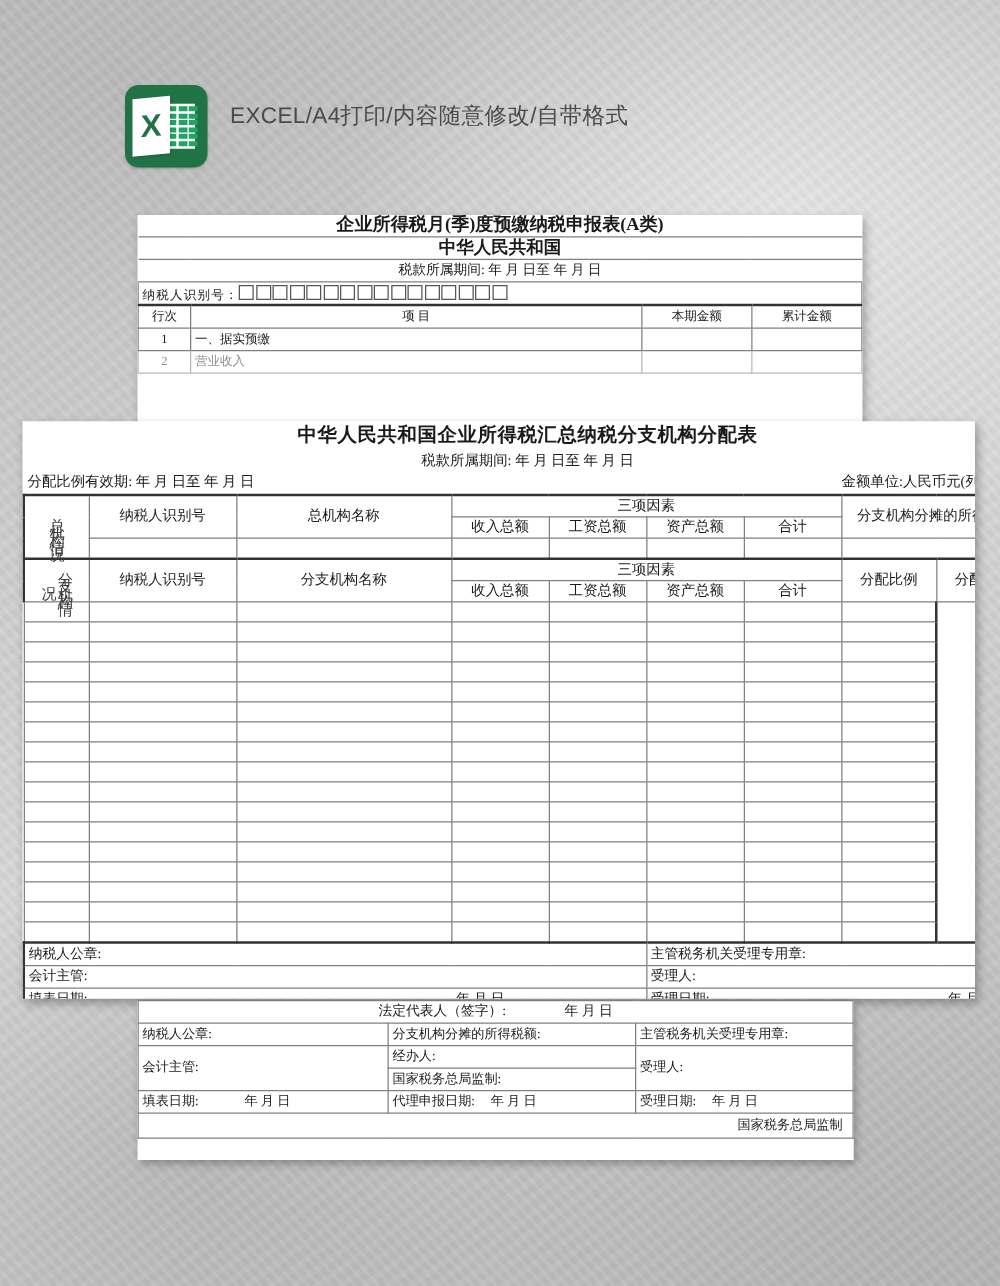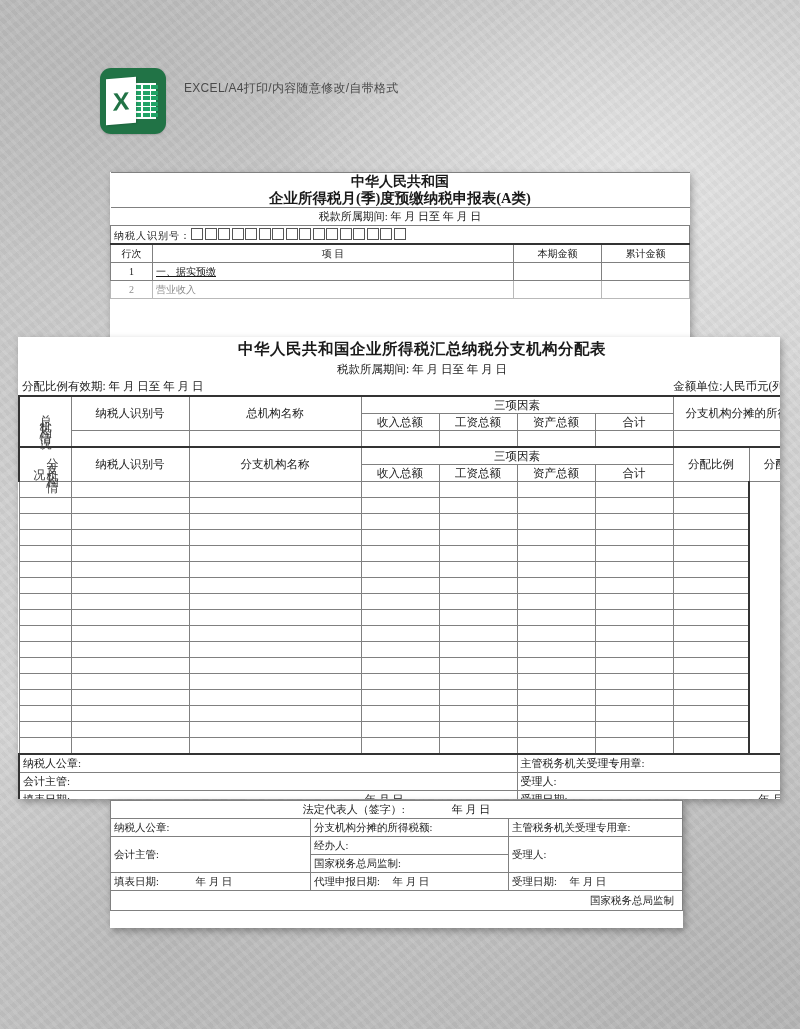--- a/index.html
+++ b/index.html
@@ -67,21 +67,21 @@
     display: flex; align-items: center; justify-content: center;
   }
   #title-block { padding-top: 2px; }
   #main-title {
     font-family: "Liberation Sans", "DejaVu Sans", sans-serif;
     font-size: 37px; font-weight: bold; color: #2f7a43;
     letter-spacing: 1px; line-height: 1.05;
   }
   #sub-title {
     font-family: "Liberation Sans", "DejaVu Sans", sans-serif;
-    font-size: 12px; color: #4a4a4a; margin-top: 10px;
+    font-size: 18px; color: #4a4a4a; margin-top: 10px;
     letter-spacing: .3px;
   }
 
   
   .sheet-doc {
     position: absolute; background: #fff;
     box-shadow: 2px 3px 7px rgba(0,0,0,.30);
     box-sizing: border-box; overflow: hidden;
     color: #111;
   }
@@ -91,21 +91,21 @@
     padding: 0 3px; font-weight: normal; font-size: 10px;
     vertical-align: middle; line-height: 1.1; color:#1a1a1a;
   }
   .nb-t { border-top: none !important; }
   .nb-b { border-bottom: none !important; }
   .nb-l { border-left: none !important; }
   .nb-r { border-right: none !important; }
   .ctr { text-align: center; }
   .rgt { text-align: right; }
   .lft { text-align: left; margin-top: 13px; }
-  .bold { font-weight: bold; text-decoration: underline; }
+  .bold { font-weight: bold; }
   .thick-t { border-top: 2px solid #333 !important; }
   .thick-l { border-left: 2px solid #333 !important; }
   .thick-r { border-right: 2px solid #333 !important; }
 
   
   #doc-top { left: 110px; top: 172px; width: 580px; height: 170px; }
   #doc-top .t1 { font-size: 14px; font-weight: bold; }
   #doc-top .t2 { font-size: 14.5px; font-weight: bold; }
   #doc-top .period { font-size: 11px; }
   #doc-top td { height: 17px; }
@@ -175,24 +175,24 @@
 <div class="sheet-doc" id="doc-top">
   <table>
     <colgroup>
       <col style="width:42px">
         <col>
         <col style="width:88px">
         <col style="width:88px">
     </colgroup>
     <tbody>
         <tr>
+      <td colspan="4" class="ctr t2 nb-t nb-l nb-r">企业所得税月(季)度预缴纳税申报表(A类)</td>
+    </tr>
+    <tr>
       <td colspan="4" class="ctr t1 nb-b nb-l nb-r">中华人民共和国</td>
-    </tr>
-    <tr>
-      <td colspan="4" class="ctr t2 nb-t nb-l nb-r">企业所得税月(季)度预缴纳税申报表(A类)</td>
     </tr>
     <tr>
       <td colspan="4" class="ctr period nb-l nb-r">
         <span>税款所属期间:</span>
         <span>年    月    日至    年    月    日</span>
       </td>
     </tr>
     <tr>
       <td colspan="4" class="lft boxrow">
         <span>纳税人识别号：</span><span id="idboxes"><span class="idbox"></span><span class="idbox"></span><span class="idbox"></span><span class="idbox"></span><span class="idbox"></span><span class="idbox"></span><span class="idbox"></span><span class="idbox"></span><span class="idbox"></span><span class="idbox"></span><span class="idbox"></span><span class="idbox"></span><span class="idbox"></span><span class="idbox"></span><span class="idbox"></span><span class="idbox"></span></span>

